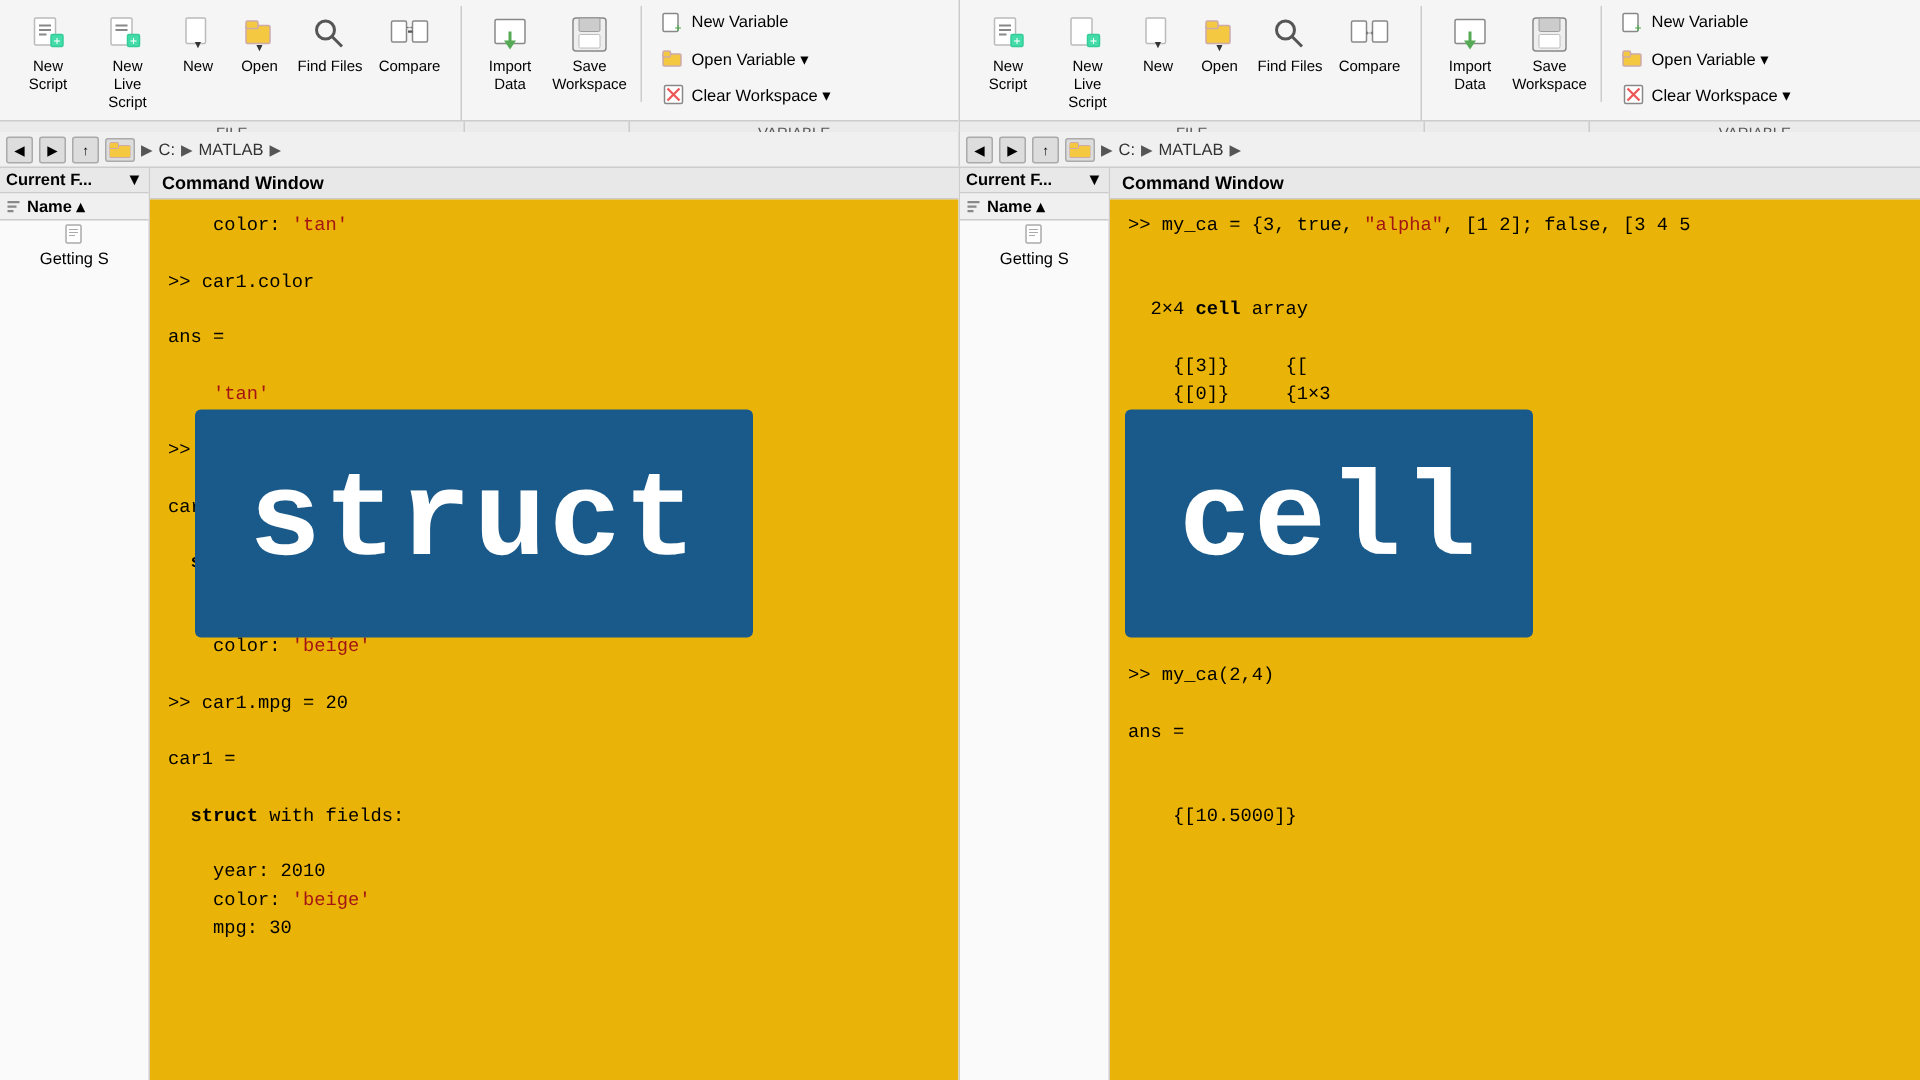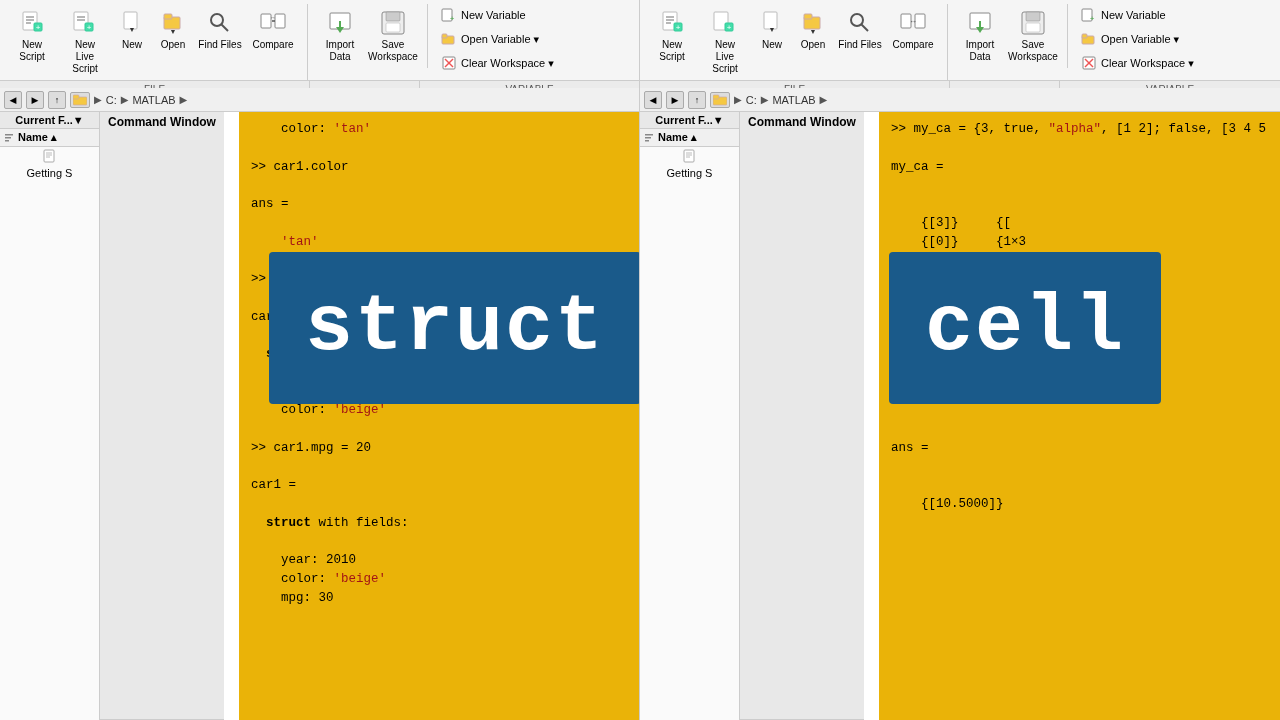--- a/index.html
+++ b/index.html
@@ -132,21 +132,21 @@
     .sidebar {
       width: 100px;
       border-right: 1px solid #ccc;
       display: flex;
       flex-direction: column;
       background: #fafafa;
     }
     .sidebar-header {
       display: flex;
       align-items: center;
-      justify-content: center;
+      justify-content: space-between;
       padding: 2px 4px;
       background: #e8e8e8;
       border-bottom: 1px solid #ccc;
       font-size: 11px;
       font-weight: bold;
     }
     .sidebar-col-header {
       padding: 2px 4px;
       font-size: 11px;
       font-weight: bold;
@@ -163,24 +163,23 @@
       font-size: 11px;
       gap: 4px;
       cursor: pointer;
       flex-direction: column;
     }
 
     
     .cmd-window {
       flex: 1;
       display: flex;
-      flex-direction: row;
+      flex-direction: column;
       overflow: hidden;
       background: white;
-      gap: 15px;
     }
     .cmd-header {
       padding: 3px 8px;
       background: #e8e8e8;
       border-bottom: 1px solid #ccc;
       font-size: 12px;
       font-weight: bold;
     }
     .cmd-content {
       flex: 1;
@@ -620,34 +619,35 @@
         </div>
       </div>
 
       <div class="cmd-window">
         <div class="cmd-header">
           <span>Command Window</span>
         </div>
         <div class="cmd-content">
           <div class="cmd-line">&gt;&gt; my_ca = {3, true, <span style="color:#a31515;">"alpha"</span>, [1 2]; false, [3 4 5</div>
           <div class="cmd-line">&nbsp;</div>
-          <div class="cmd-line">my_ca =</div>
-          <div class="cmd-line">&nbsp;</div>
+          <div class="cmd-line">&nbsp;</div>
+          <div class="cmd-line">  2×4 <span class="cmd-keyword">cell</span> array</div>
           <div class="cmd-line">&nbsp;</div>
           <div class="cmd-line">    {[3]}     {[</div>
           <div class="cmd-line">    {[0]}     {1×3</div>
           <div class="cmd-line">&nbsp;</div>
           <div class="cmd-line">&gt;&gt; my_ca(8)</div>
           <div class="cmd-line">&nbsp;</div>
           <div class="cmd-line">ans =</div>
           <div class="cmd-line">&nbsp;</div>
           <div class="cmd-line">  1×1 <span class="cmd-keyword">cell</span> array</div>
           <div class="cmd-line">&nbsp;</div>
           <div class="cmd-line">    {[10.5000]}</div>
           <div class="cmd-line">&nbsp;</div>
+          <div class="cmd-line">&gt;&gt; my_ca(2,4)</div>
           <div class="cmd-line">&nbsp;</div>
           <div class="cmd-line">ans =</div>
           <div class="cmd-line">&nbsp;</div>
           <div class="cmd-line">&nbsp;</div>
           <div class="cmd-line">    {[10.5000]}</div>
           <div class="cmd-line">&nbsp;</div>
 
           <div class="overlay-label" style="top: 140px; left: 10px; font-size: 80px; padding: 16px 36px;">cell</div>
         </div>
       </div>

